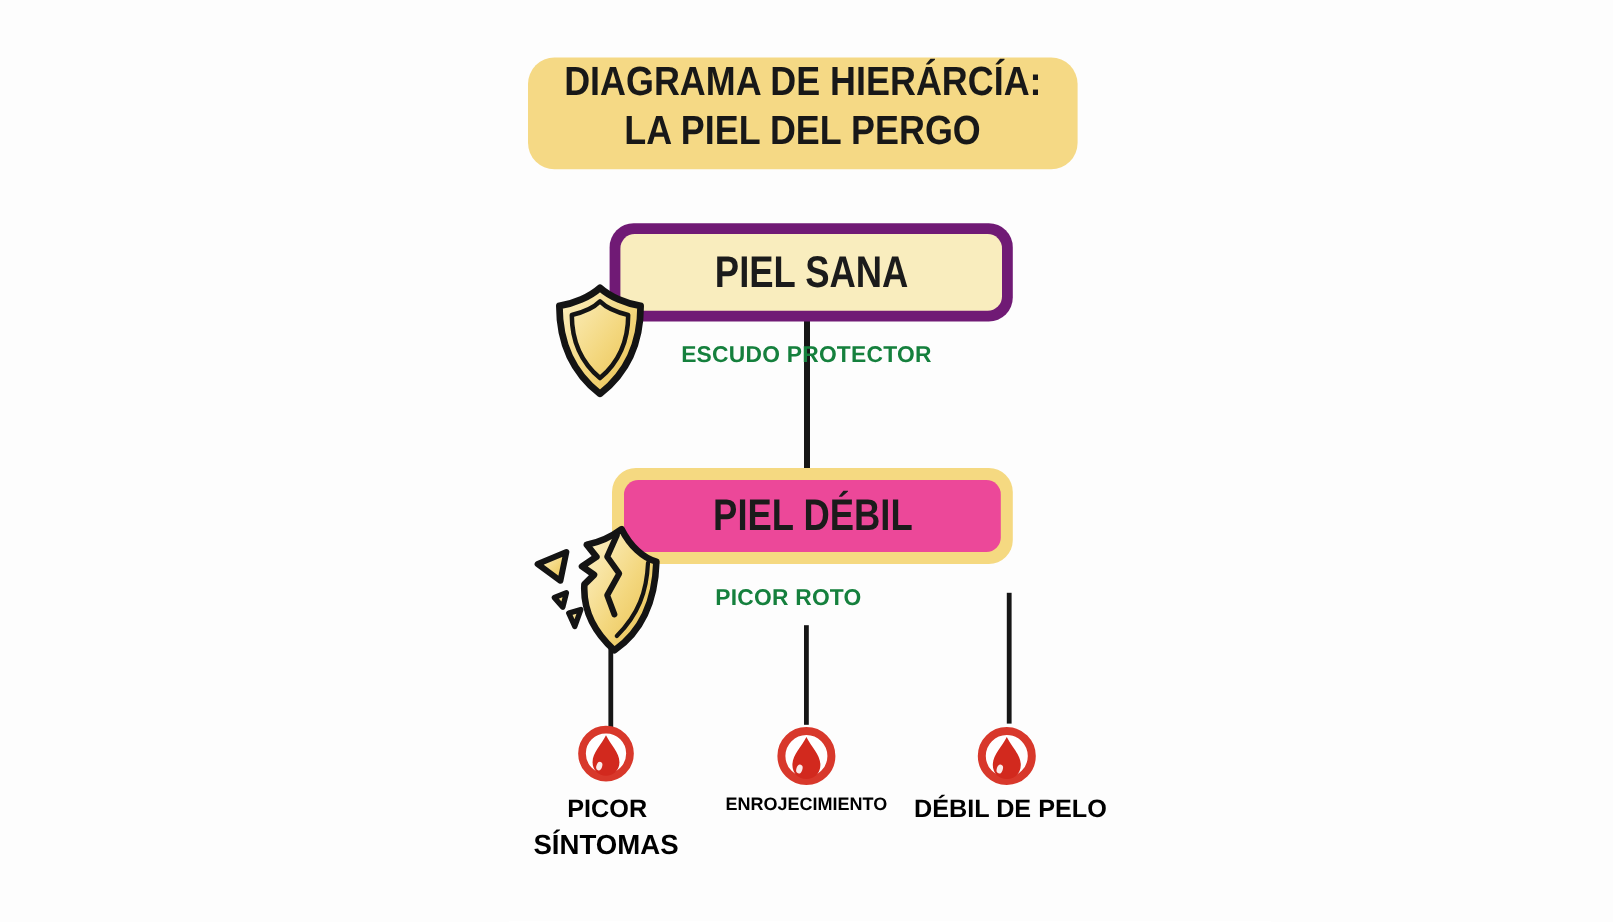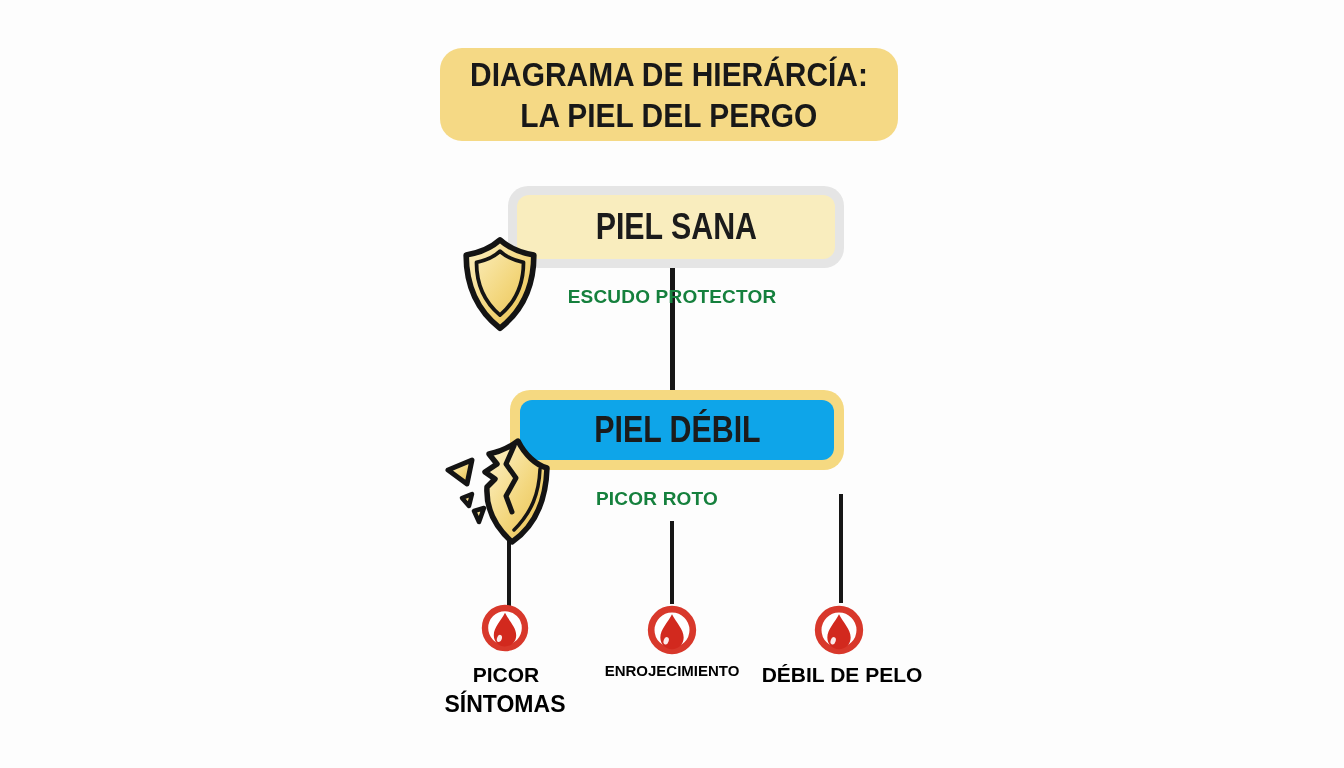--- a/index.html
+++ b/index.html
@@ -13,49 +13,49 @@
     font-weight:bold;
     color:#1c1c1c;
   }
   .abs { position:absolute; }
 
   
   .title-box {
     left:440px; top:48px; width:458px; height:93px;
     background:#f5d985;
     border-radius:22px;
-    display:flex; flex-direction:column; align-items:center; justify-content:center;
+    display:flex; flex-direction:column; align-items:center; 
     z-index:2;
   }
   .title-line {
     font-size:34px; line-height:41px; white-space:nowrap;
     transform:scaleX(0.88);
     color:#181818;
   }
 
   
   .node {
     border-radius:20px;
     z-index:2;
   }
   .node-inner {
     width:100%; height:100%;
     border-radius:12px;
     display:flex; align-items:center; justify-content:center;
   }
   .node-sana {
     left:508px; top:186px; width:336px; height:82px;
-    background:#e5e5e5; padding:9px;
+    background:#701a75; padding:9px;
   }
   .node-sana .node-inner { background:#f9edbe; }
   .node-debil {
     left:510px; top:390px; width:334px; height:80px;
     background:#f5d981; padding:10px;
   }
-  .node-debil .node-inner { background:#0ea5e9; }
+  .node-debil .node-inner { background:#ec4899; }
   .node-label {
     font-size:37px; white-space:nowrap;
     transform:scaleX(0.82);
     color:#1b1b1b;
   }
 
   
   .caption {
     text-align:center;
     font-size:19px;

